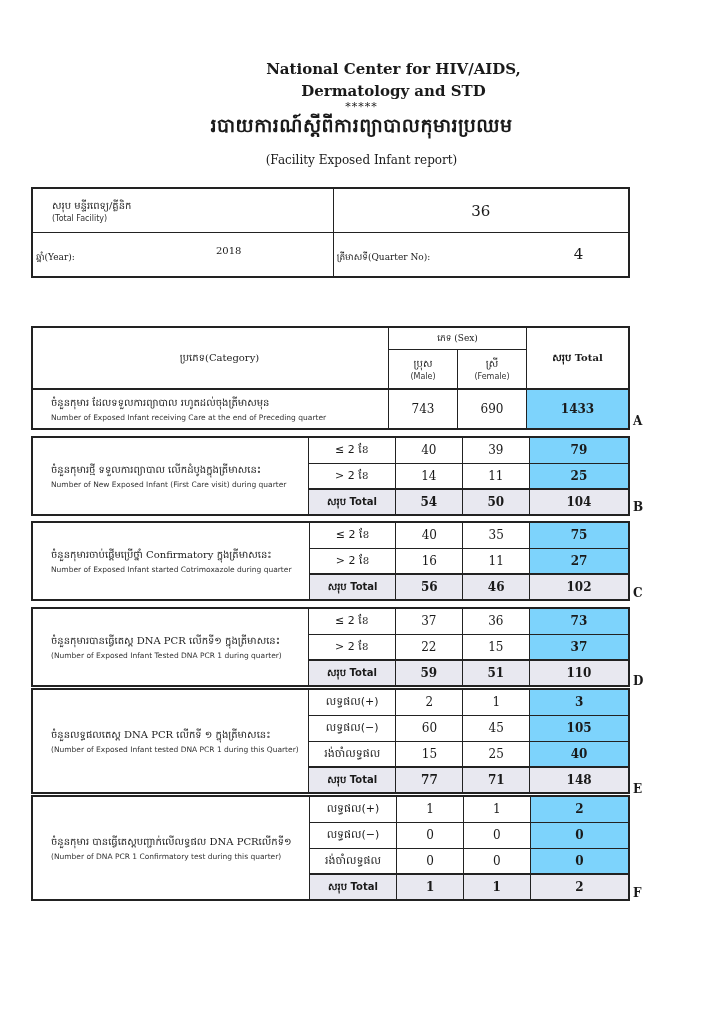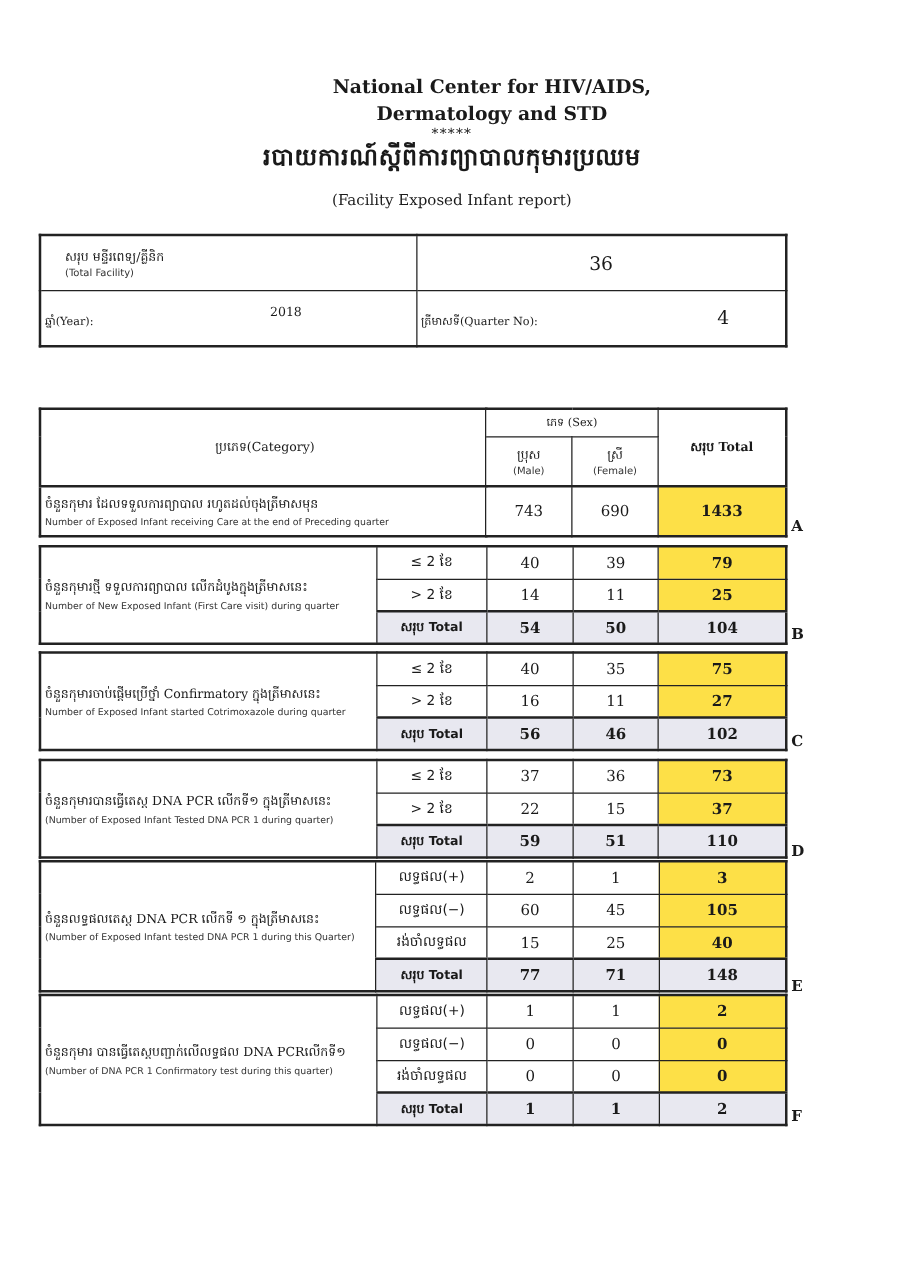--- a/index.html
+++ b/index.html
@@ -12,24 +12,24 @@
 
   table { border-collapse:collapse; position:absolute; }
   td { border:1px solid #222; padding:0; vertical-align:middle; }
   .info { left:31px; top:187px; width:599px; border:2px solid #222; }
   .info td { height:43px; }
   .kh { font-size:10px; display:block; }
   .en { font-size:8px; display:block; font-family:"DejaVu Sans", sans-serif; color:#333; }
   .val { text-align:center; font-size:15px; }
 
   .sec { left:31px; width:599px; border:2px solid #222; }
-  .sec td.cat { width:266px; padding-left:3px; }
+  .sec td.cat { width:266px; padding-left:18px; }
   .sec td.sub { width:88px; text-align:center; font-size:11px; font-family:"DejaVu Sans", sans-serif; }
   .sec td.num { width:68px; text-align:center; font-size:12px; }
-  .sec td.tot { width:101px; text-align:center; font-size:12px; font-weight:bold; background:#fde047; }
+  .sec td.tot { width:101px; text-align:center; font-size:12px; font-weight:bold; background:#7dd3fc; }
   .sec tr.totrow td { background:#e8e8f0; font-weight:bold; border-top:2px solid #222; }
   .sec tr.totrow td.sub { font-weight:bold; font-size:10px; }
   .letter { position:absolute; font-weight:bold; font-size:12px; }
   .cat .kh { font-size:10px; margin-bottom:2px; }
   .cat .en { font-size:7.5px; }
 </style>
 </head>
 <body>
 
 <div class="hdr h1">

